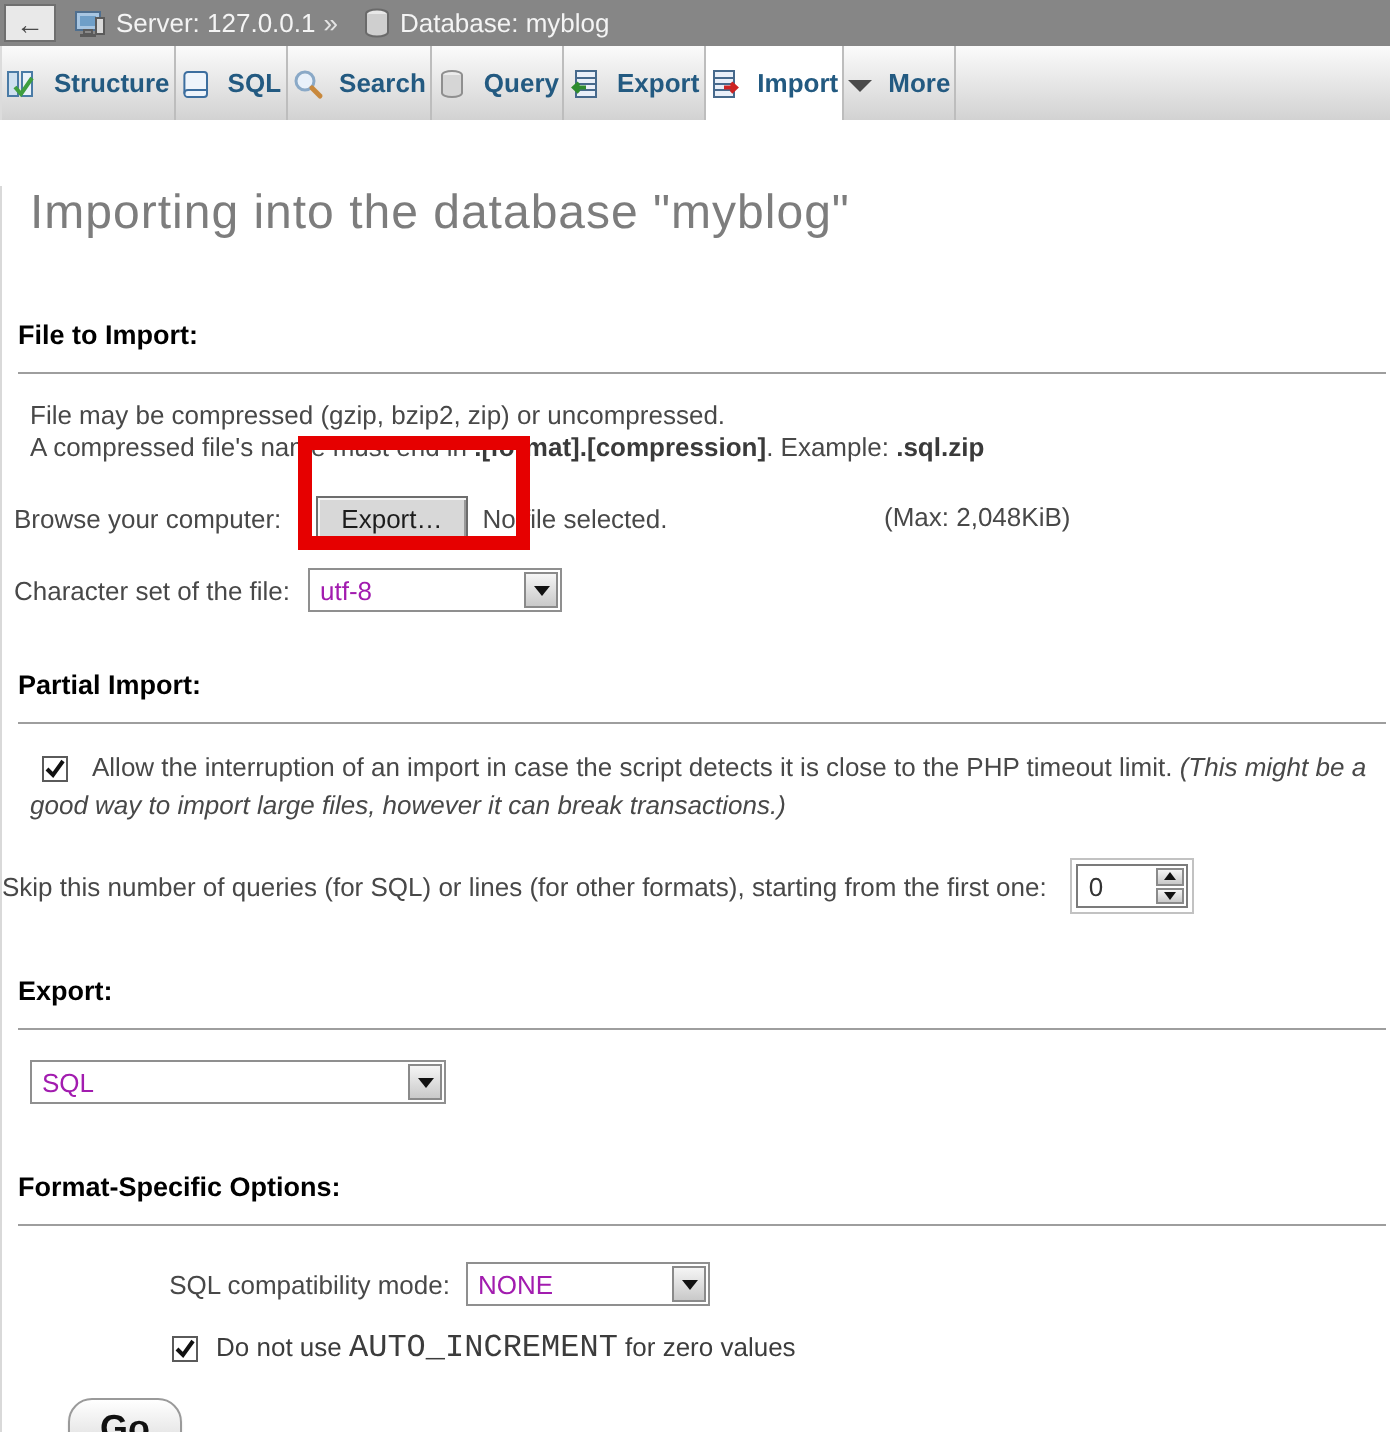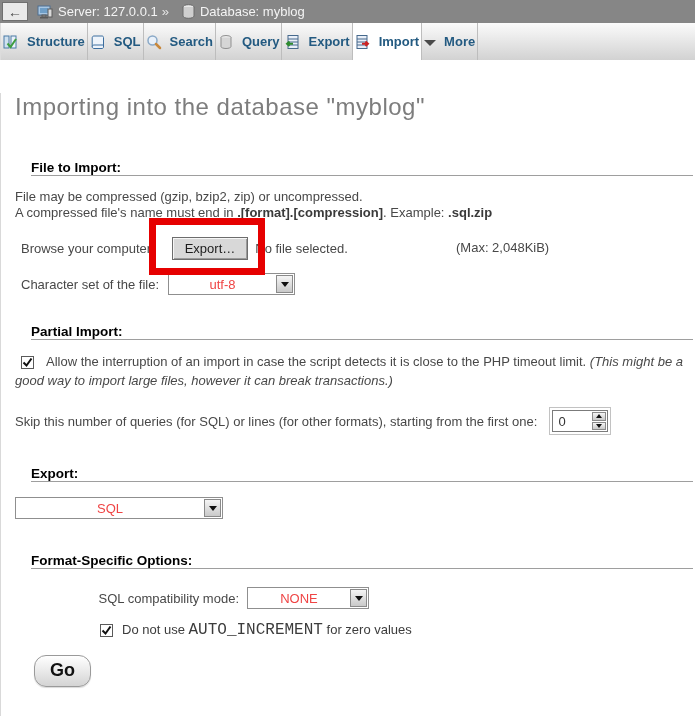--- a/index.html
+++ b/index.html
@@ -42,48 +42,48 @@
     border-top:6px solid #4a4a4a; margin-top:2px;
   }
 
   
   .content { border-left:1px solid #d9d9d9; min-height:656px; position:relative; }
   .page-title {
     margin:33px 14px 0 14px; font-size:24px; color:#7d7d7d; font-weight:normal;
     letter-spacing:0.5px;
   }
   h2.section {
-    margin:39px 2px 0 30px; font-size:13.5px; color:#000; font-weight:bold;
-    padding-bottom:0; border-bottom:1px solid #9e9e9e;
+    margin:39px 2px 0 8px; font-size:13.5px; color:#000; font-weight:bold;
+    padding-bottom:11px; border-bottom:1px solid #9e9e9e;
   }
   h2.section.partial { margin-top:28px; }
   h2.section.fmt { margin-top:30px; }
   h2.section.fso { margin-top:34px; }
   .para { margin:13px 14px 0 14px; line-height:16px; }
-  .row { margin-left:14px; display:flex; align-items:center; position:relative; }
+  .row { display:flex; align-items:center; position:relative; }
   .row-browse { margin-top:15px; height:24px; }
   .row-charset { margin-top:12px; height:24px; }
   .lbl { margin-left:6px; }
   .max-note { position:absolute; left:441px; top:4px; }
 
   
   .btn-classic {
     margin-left:17px; padding:3px 12px; font-size:13px; color:#1c1c1c;
     background:#d8d8d8; border:1px solid #6d6d6d;
     box-shadow:inset 1px 1px 0 #f6f6f6, inset -1px -1px 0 #9a9a9a;
     cursor:pointer; font-family:"Liberation Sans", sans-serif;
   }
   .no-file { margin-left:7px; }
 
   
   .sel {
     height:22px; background:#fff; border:1px solid #8f8f8f;
     display:inline-flex; align-items:stretch; cursor:pointer;
   }
-  .sel .sel-text { flex:1; padding:3px 4px 0 5px; color:#ef4444; overflow:hidden; white-space:nowrap;text-align:center; }
+  .sel .sel-text { flex:1; padding:3px 4px 0 5px; color:#a21caf; overflow:hidden; white-space:nowrap; }
   .sel .sel-btn {
     width:17px; margin:1px; border:1px solid #8a8a8a;
     background:linear-gradient(#f5f5f5,#c9c9c9);
     display:flex; align-items:center; justify-content:center;
   }
   .tri-down {
     width:0; height:0; border-left:4px solid transparent; border-right:4px solid transparent;
     border-top:5px solid #111;
   }
   .sel-charset { width:127px; margin-left:9px; }

